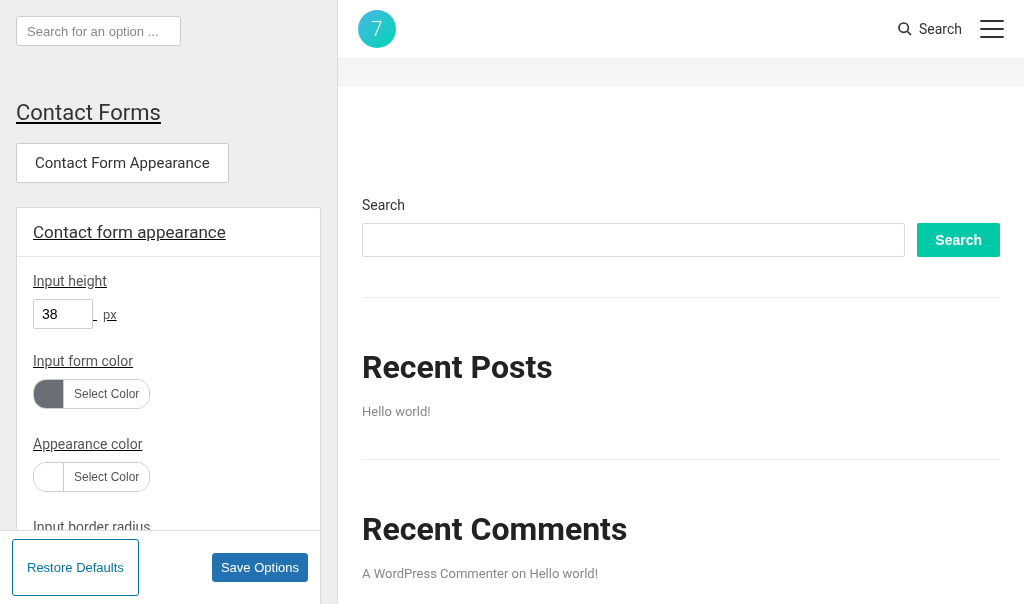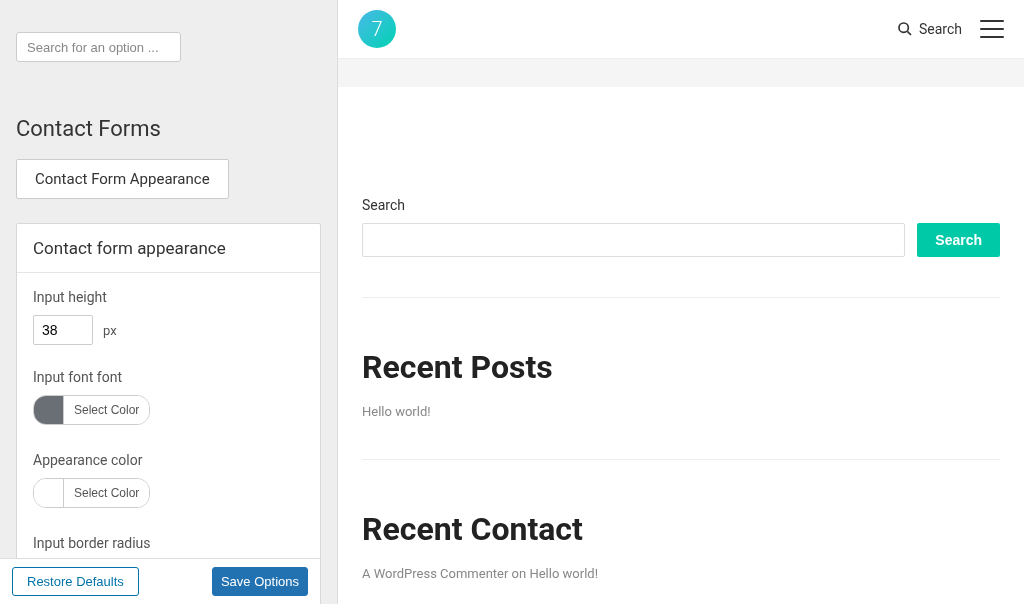--- a/index.html
+++ b/index.html
@@ -2,21 +2,21 @@
 <html><head>
   <meta charset="utf-8">
   <style>
     * { margin: 0; padding: 0; box-sizing: border-box; }
     body { font-family: -apple-system, BlinkMacSystemFont, "Segoe UI", Roboto, Arial, sans-serif; overflow: hidden; width: 1024px; height: 604px; }
     
     .app { display: flex; height: 604px; }
     
     
     .sidebar { width: 338px; background: #eeeeee; border-right: 1px solid #ddd; display: flex; flex-direction: column; position: relative; }
-    .sidebar-scroll { flex: 1; overflow-y: auto; padding: 32px 16px 60px 16px; }
+    .sidebar-scroll { flex: 1; overflow-y: auto; padding: 16px 16px 60px 16px; text-decoration: underline; }
     .sidebar-scroll::-webkit-scrollbar { width: 14px; }
     .sidebar-scroll::-webkit-scrollbar-track { background: #f0f0f0; }
     .sidebar-scroll::-webkit-scrollbar-thumb { background: #999; border-radius: 0; }
     
     .search-option { width: 165px; height: 30px; border: 1px solid #ccc; border-radius: 3px; padding: 0 10px; font-size: 13px; background: #fff; margin-bottom: 18px; }
     .search-option::placeholder { color: #888; }
     
     .section-title { font-size: 22px; color: #333; font-weight: 400; margin-bottom: 18px; margin-top: 36px; }
     
     .tab-btn { display: inline-block; background: #fff; border: 1px solid #ccc; padding: 10px 18px; font-size: 15px; color: #333; border-radius: 2px; margin-bottom: 24px; }
@@ -29,21 +29,21 @@
     .field-label { font-size: 14px; color: #555; margin-bottom: 10px; display: block; }
     .num-input { width: 60px; height: 30px; border: 1px solid #ccc; border-radius: 2px; padding: 0 8px; font-size: 14px; }
     .unit { font-size: 13px; color: #555; margin-left: 6px; }
     
     .color-picker { display: inline-flex; align-items: center; border: 1px solid #ccc; border-radius: 13px; background: #fff; height: 30px; overflow: hidden; }
     .color-swatch { width: 30px; height: 28px; border-right: 1px solid #ccc; }
     .color-btn { padding: 0 10px; font-size: 12px; color: #555; background: #fff; border: none; height: 100%; cursor: pointer; }
     
     
     .sidebar-footer { position: absolute; bottom: 0; left: 0; width: 320px; background: #fff; border-top: 1px solid #ddd; padding: 8px 12px; display: flex; justify-content: space-between; align-items: center; }
-    .btn-restore { background: #fff; border: 1px solid #0073aa; color: #0073aa; padding: 6px 14px; font-size: 13px; border-radius: 3px; cursor: pointer; }
+    .btn-restore { background: #fff; border: 1px solid #0073aa; color: #0073aa; padding: 20px 14px; font-size: 13px; border-radius: 3px; cursor: pointer; }
     .btn-save { background: #2271b1; border: 1px solid #2271b1; color: #fff; padding: 6px 8px; font-size: 13px; border-radius: 3px; cursor: pointer; }
     
     
     .preview { flex: 1; background: #fff; overflow-y: auto; position: relative; }
     .preview::-webkit-scrollbar { width: 14px; }
     .preview::-webkit-scrollbar-track { background: #f0f0f0; }
     .preview::-webkit-scrollbar-thumb { background: #bbb; }
     
     .preview-header { display: flex; align-items: center; justify-content: space-between; padding: 10px 20px; border-bottom: 1px solid #eee; background: #fff; }
     .logo-badge { width: 38px; height: 38px; border-radius: 50%; background: linear-gradient(135deg, #4ab9e8 0%, #00d3b2 100%); display: flex; align-items: center; justify-content: center; color: #fff; font-size: 20px; font-weight: 300; }
@@ -85,21 +85,21 @@
         <div class="panel-header">Contact form appearance</div>
         <div class="panel-body">
 
           <div class="field">
             <span class="field-label">Input height</span>
             <input class="num-input" type="text" value="38" style="">
             <span class="unit">px</span>
           </div>
 
           <div class="field">
-            <span class="field-label">Input font font</span>
+            <span class="field-label">Input form color</span>
             <div class="color-picker">
               <div class="color-swatch" style="background:#6a6f76"></div>
               <button class="color-btn">Select Color</button>
             </div>
           </div>
 
           <div class="field">
             <span class="field-label">Appearance color</span>
             <div class="color-picker">
               <div class="color-swatch" style="background:#ffffff"></div>
@@ -162,20 +162,20 @@
         <div class="widget-divider"></div>
       </div>
 
       <div class="widget">
         <div class="widget-title">Recent Posts</div>
         <div class="post-link">Hello world!</div>
         <div class="widget-divider"></div>
       </div>
 
       <div class="widget">
-        <div class="widget-title">Recent Contact</div>
+        <div class="widget-title">Recent Comments</div>
         <div class="comment-text">A WordPress Commenter on Hello world!</div>
       </div>
 
     </div>
   </div>
 
 </div>
 
 </body></html>

